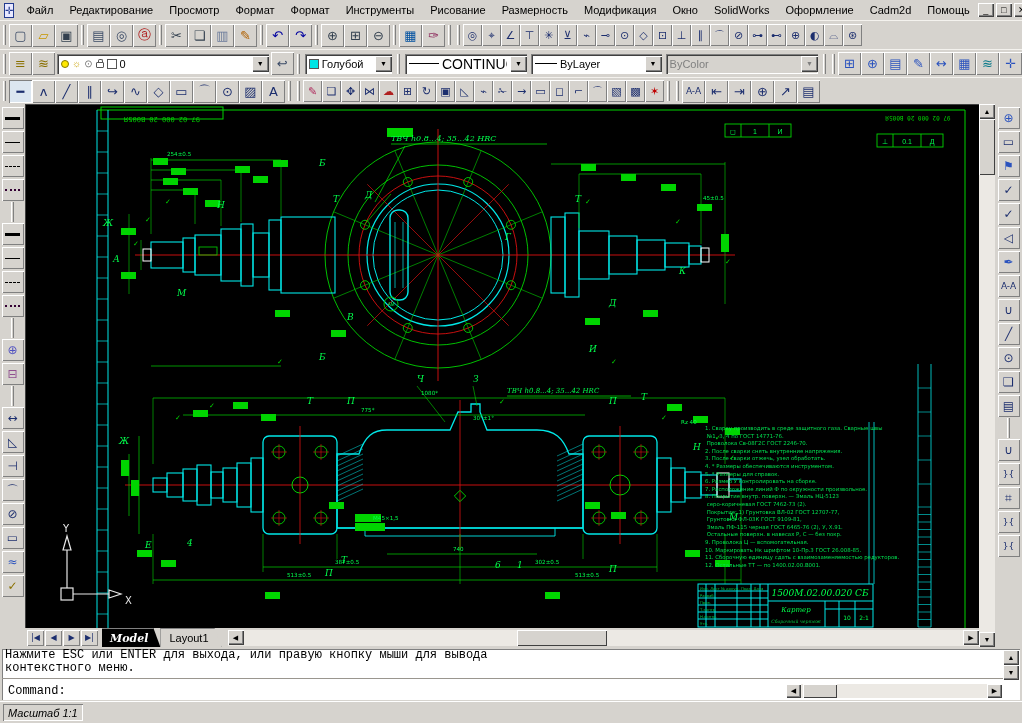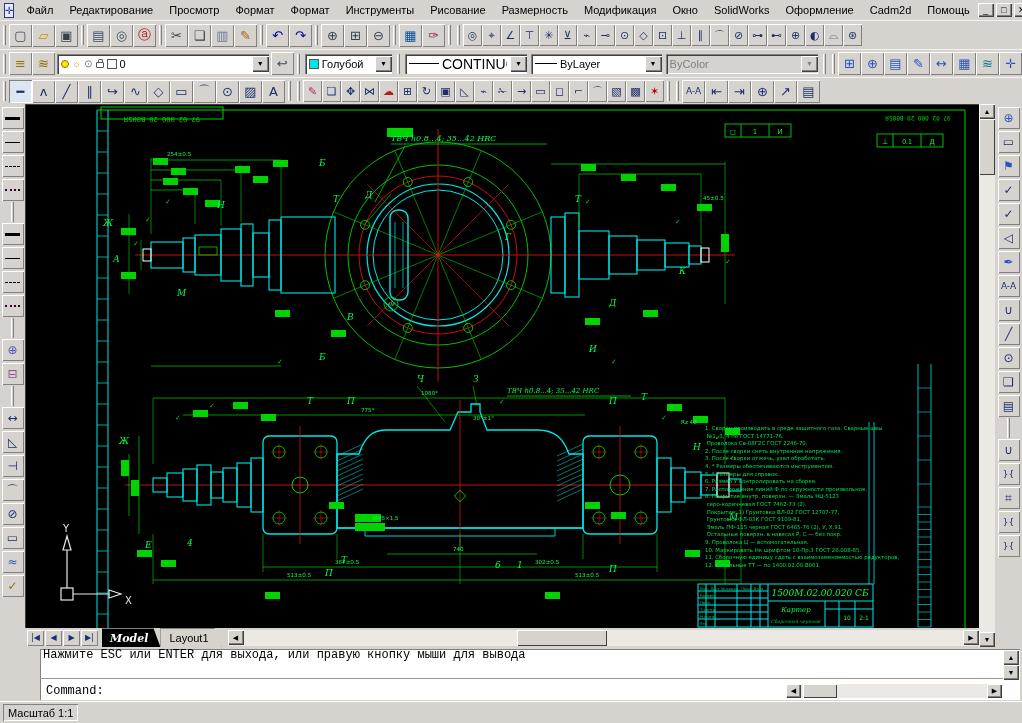--- a/index.html
+++ b/index.html
@@ -61,32 +61,32 @@
   .tabnav .tb{width:17px;height:16px;font-size:8px;}
   .tab{display:flex;align-items:center;padding:0 12px 0 8px;font-size:11px;
        clip-path:polygon(0 0,calc(100% - 7px) 0,100% 100%,0 100%);border-top:1px solid #808080;}
   .tab.active{background:#000;color:#fff;font-weight:bold;font-style:italic;
               font-family:"DejaVu Serif",serif;}
   .tab.inactive{background:#d6d3ce;color:#000;border:1px solid #808080;border-bottom:none;}
   .hscroll{flex:1;display:flex;align-items:center;background:#ece9e4;margin-left:6px;height:16px;align-self:center;}
   .hthumb{width:90px;height:16px;background:#d6d3ce;box-shadow:inset 1px 1px #fff,inset -1px -1px #404040;margin-left:38%;}
   .htrack{flex:1;display:flex;}
   
-  .cmdwin{height:54px;background:#d6d3ce;padding:2px 2px 1px 2px;margin-left:38px;}
+  .cmdwin{height:54px;background:#d6d3ce;padding:2px 2px 1px 2px;}
   .cmdbox{position:relative;height:100%;background:#fff;box-shadow:inset 1px 1px #808080;
           font-family:"Liberation Mono",monospace;font-size:12px;line-height:13px;}
   .cmdline{padding-left:3px;white-space:pre;}
   .cmdprompt{position:absolute;left:3px;bottom:2px;}
   .cmd-vscroll{position:absolute;right:1px;top:1px;width:16px;display:flex;flex-direction:column;background:#ece9e4;}
   .cmd-hscroll{position:absolute;right:18px;bottom:2px;width:216px;height:14px;display:flex;background:#ece9e4;align-items:center;}
   .cmd-hscroll .sbtn{height:14px;width:15px;}
   .cmd-hscroll .hthumb{width:34px;height:14px;margin-left:2px;}
   .divline{position:absolute;left:0;right:17px;top:29px;border-top:1px solid #9a968f;}
   
-  .status{height:22px;display:flex;align-items:center;padding:2px 3px;gap:4px;border-top:1px solid #fff;}
+  .status{height:22px;display:flex;align-items:center;padding:2px 3px;gap:4px;border-top:1px solid #fff;font-style:italic;}
   .panel{height:17px;display:flex;align-items:center;padding:0 5px;
          box-shadow:inset 1px 1px #808080,inset -1px -1px #fff;white-space:nowrap;}
   .coords{width:248px;}
   .toggle{height:18px;display:flex;align-items:center;padding:0 6px;cursor:default;white-space:nowrap;
           box-shadow:inset 1px 1px #fff,inset -1px -1px #404040;}
   .toggle.pressed{box-shadow:inset 1px 1px #404040,inset -1px -1px #fff;background:#cfccc6;}
   .dim-label{fill:#00ff4c;font-family:"DejaVu Serif",serif;font-style:italic;font-size:9px;}
 </style>
 </head>
 <body>
@@ -1009,20 +1009,21 @@
         </button>
         <button class="tb">
           <span style="font-size: 9px;">}{</span>
         </button>
       </div>
   </div>
 
   <div class="cmdwin">
     <div class="cmdbox">
       <div class="cmdline">Нажмите ESC или ENTER для выхода, или правую кнопку мыши для вывода</div>
+      <div class="cmdline">контекстного меню.</div>
       <div class="divline"></div>
       <div class="cmdline cmdprompt">Command:</div>
       <div class="cmd-vscroll">
         <button class="btn3d sbtn">
             <span>▲</span>
           </button>
         <button class="btn3d sbtn">
             <span>▼</span>
           </button>
       </div>

